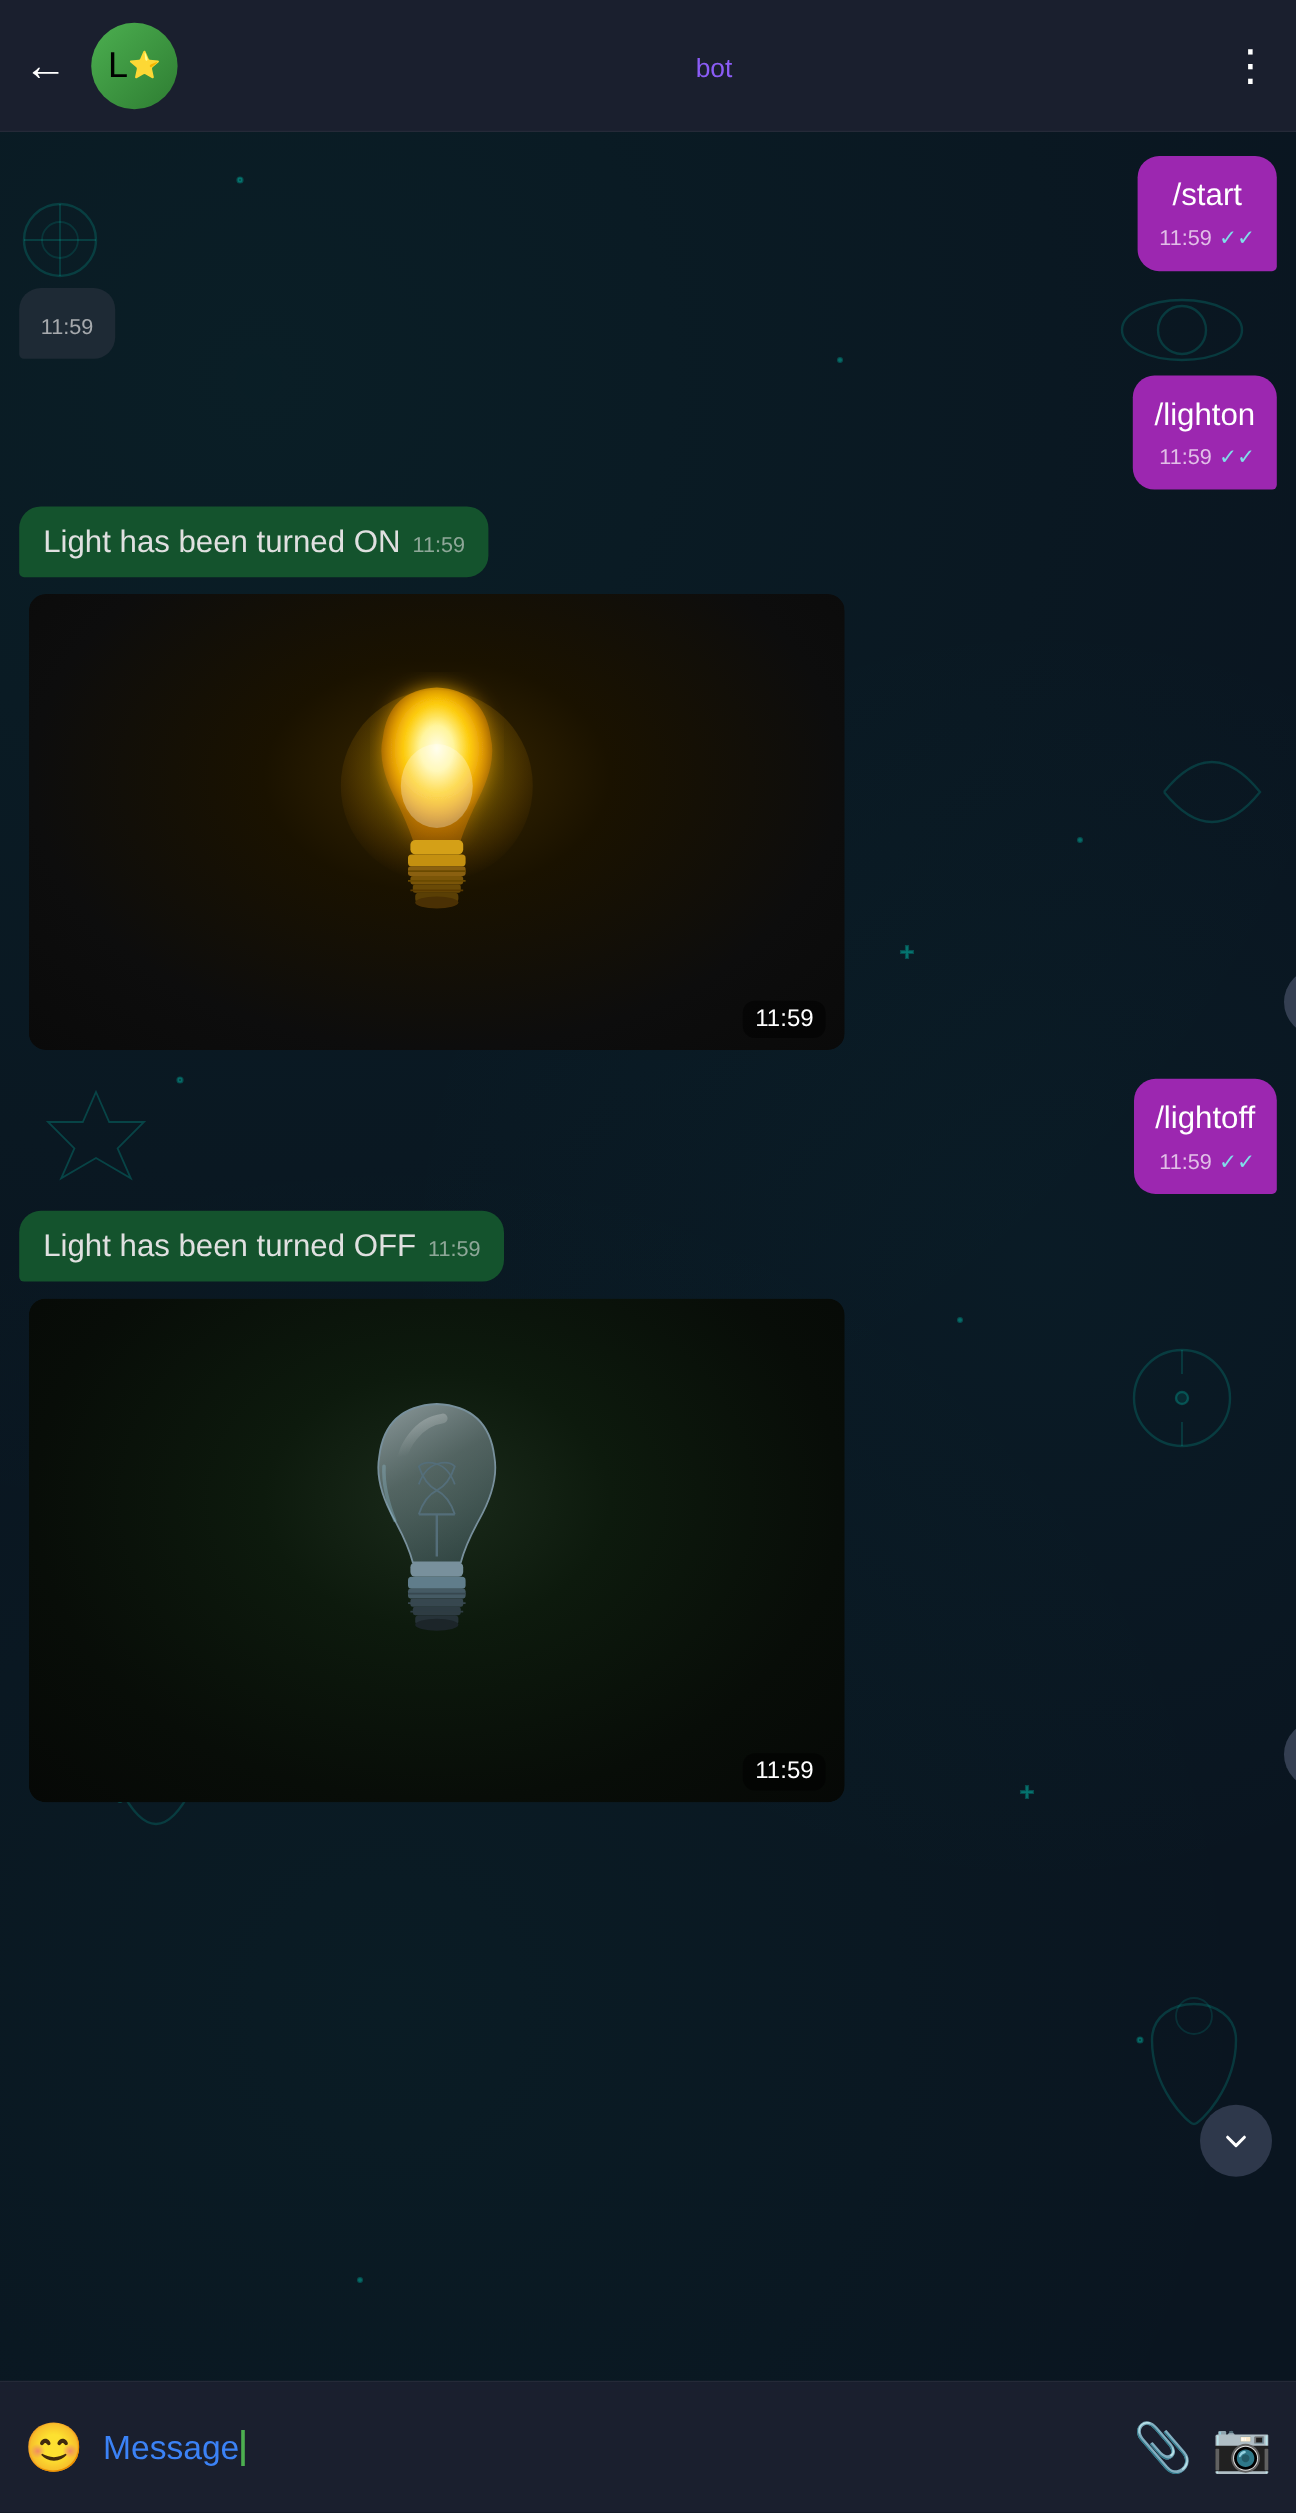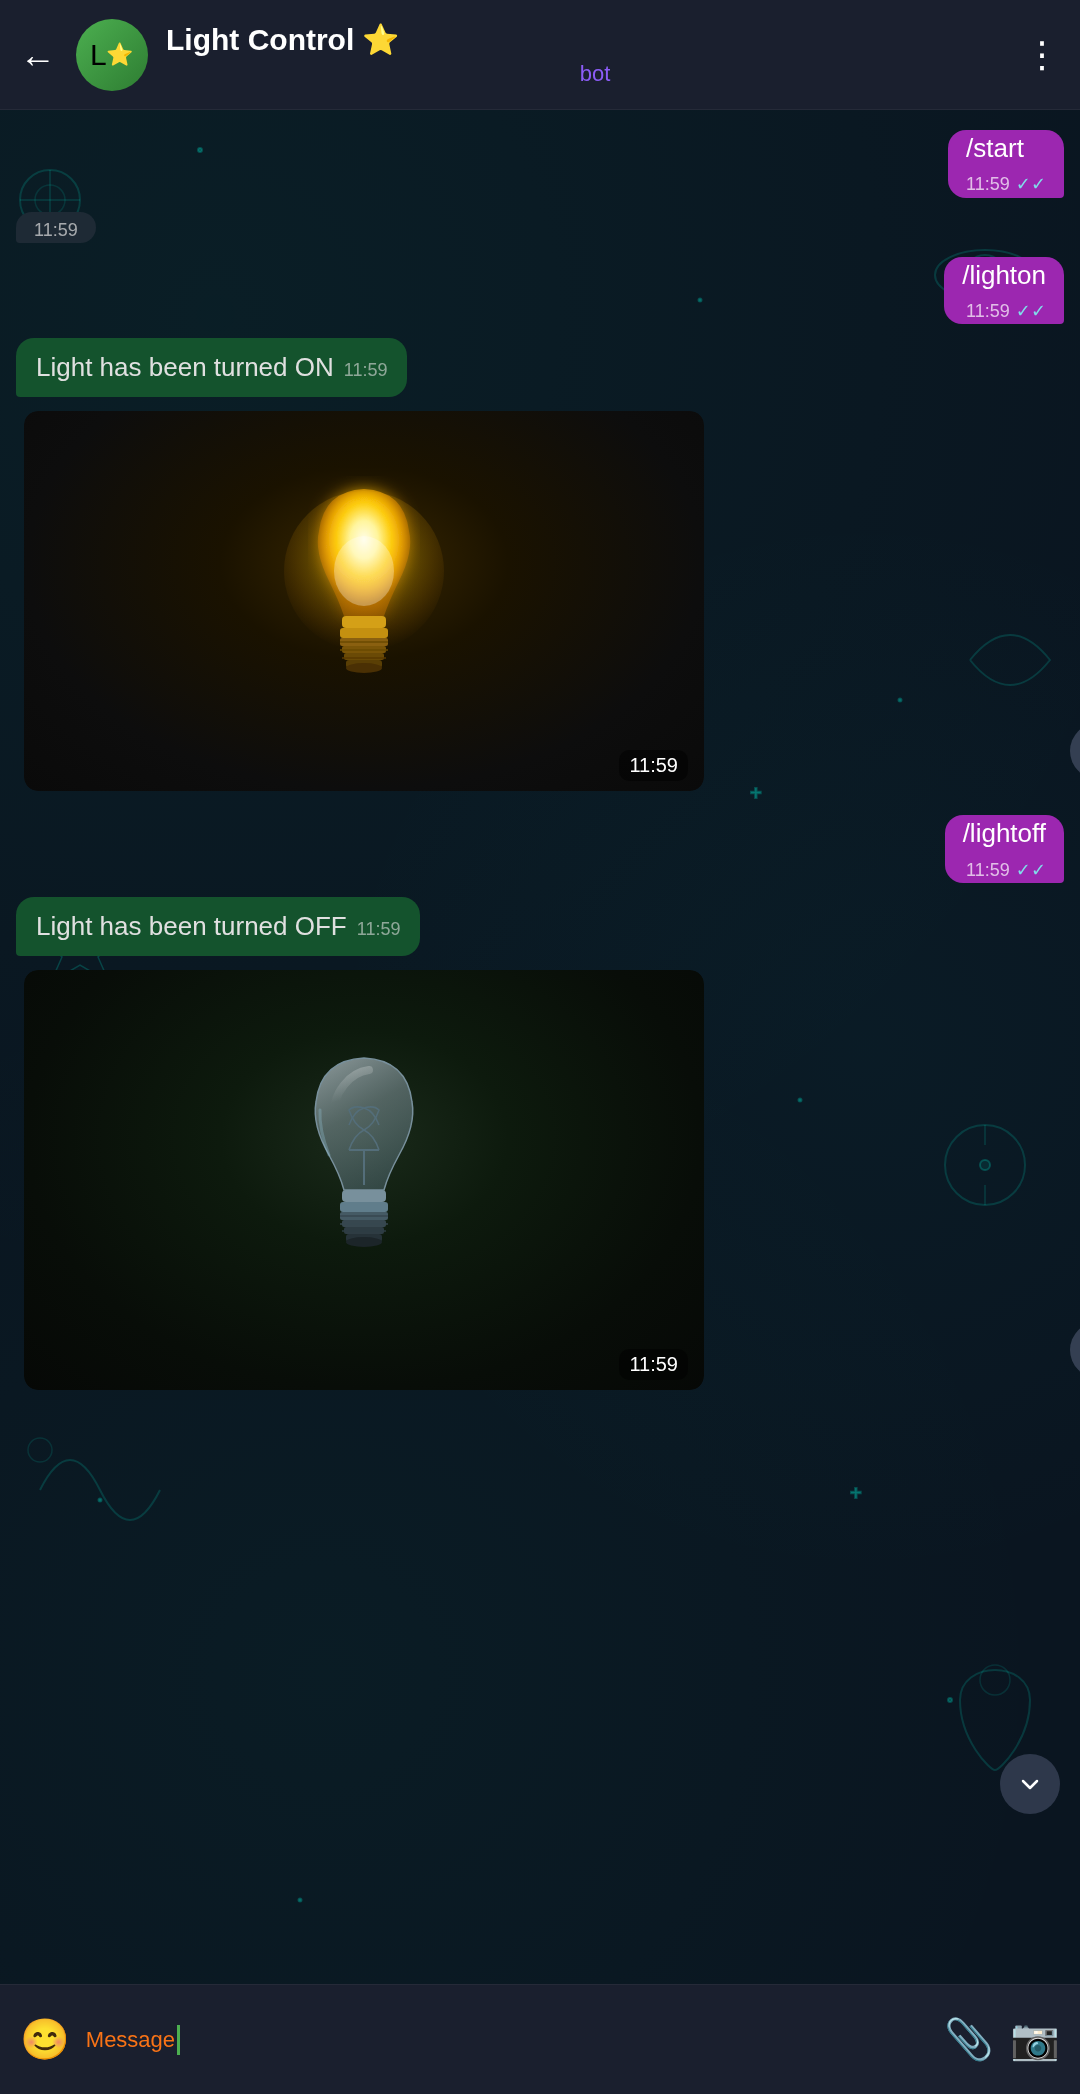--- a/index.html
+++ b/index.html
@@ -123,24 +123,25 @@
       justify-content: flex-end;
     }
 
     .message-row.incoming {
       justify-content: flex-start;
     }
 
     .bubble {
       max-width: 75%;
       border-radius: 18px;
-      padding: 0 18px;
+      padding: 14px 18px;
       font-size: 26px;
       line-height: 1.4;
       position: relative;
+      text-align: center;
     }
 
     .bubble.outgoing {
       background-color: #9c27b0;
       color: white;
       border-bottom-right-radius: 4px;
     }
 
     .bubble.incoming {
       background-color: #1e2a35;
@@ -397,21 +398,20 @@
   </svg>
 </div>
 
 <div class="header">
   <span class="back-btn">←</span>
   <div class="avatar">
     <span>L</span>
       <span style="font-size:22px;">⭐</span>
   </div>
   <div class="header-info">
-    <div class="header-name">Light Control ⭐</div>
     <div class="header-sub">bot</div>
   </div>
   <span class="header-menu">⋮</span>
 </div>
 
 <div class="chat-area">
 
   <div class="message-row outgoing">
     <div class="bubble outgoing">
       <span>/start</span>
@@ -577,18 +577,18 @@
 
 <div class="scroll-down-btn">
   <svg width="28" height="28" viewBox="0 0 28 28" fill="none">
     <path d="M7 11 L14 18 L21 11" stroke="white" stroke-width="2.5" stroke-linecap="round" stroke-linejoin="round"></path>
   </svg>
 </div>
 
 <div class="bottom-bar">
   <span class="emoji-btn">😊</span>
   <div class="message-input-wrap">
-    <span style="color:#f97316; font-size:22px;">Message</span>
+    <span style="color:#3b82f6; font-size:28px;">Message</span>
     <span class="cursor-line"></span>
   </div>
   <span class="attach-btn">📎</span>
   <span class="camera-btn">📷</span>
 </div>
 
 </body></html>

